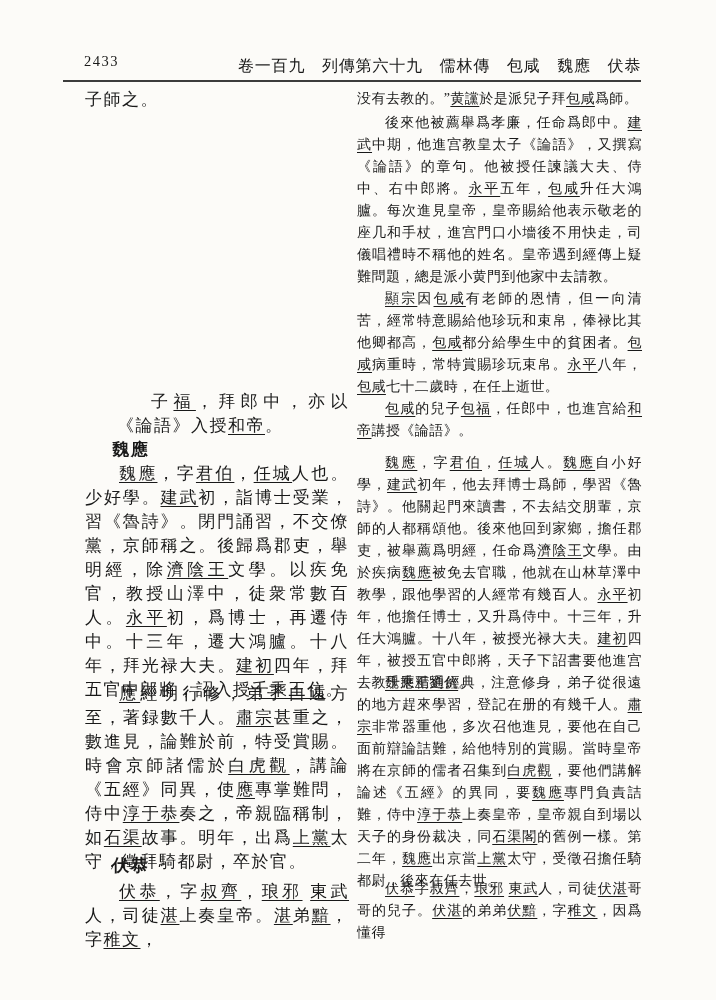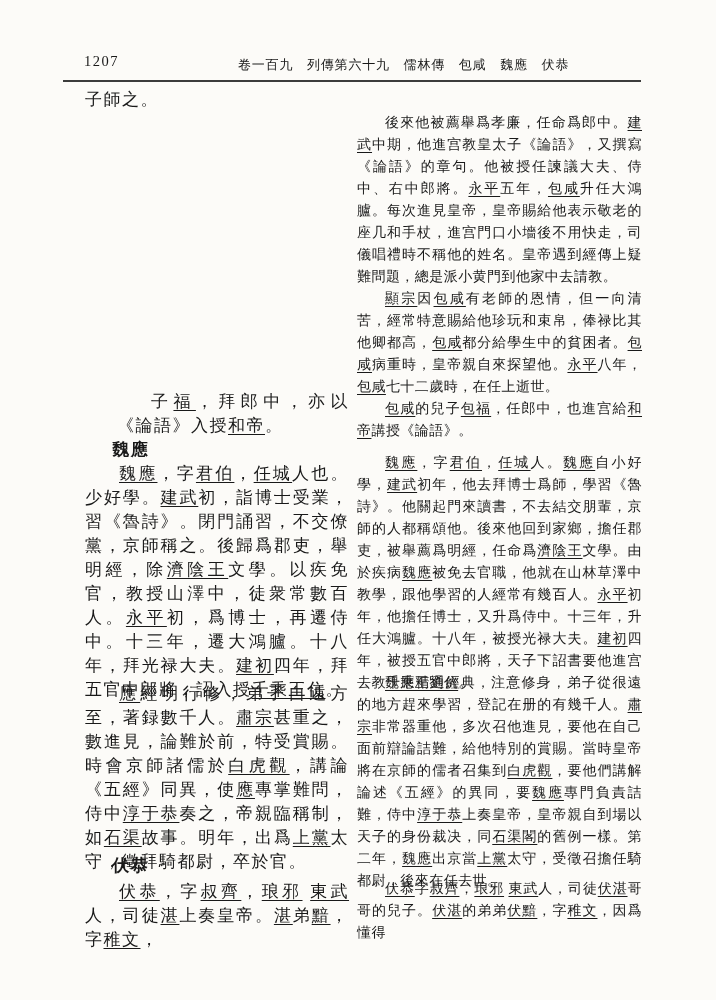--- a/index.html
+++ b/index.html
@@ -2,48 +2,49 @@
 <html><head>
 <meta charset="utf-8">
 <style>
   html,body{margin:0;padding:0;background:#e9e7e2;}
   .page{
     position:relative;width:716px;height:1000px;margin:0 auto;
     background:#fcfbf8;color:#191919;overflow:hidden;
     font-family:"Liberation Serif","DejaVu Serif",serif;
   }
   .pagenum{position:absolute;left:84px;top:53px;font-size:14.5px;letter-spacing:1.5px;}
-  .htitle{position:absolute;left:238px;top:56px;font-size:13px;letter-spacing:0.8px;white-space:nowrap;}
+  .htitle{position:absolute;left:238px;top:56px;font-size:16px;letter-spacing:0.8px;white-space:nowrap;}
   .rule{position:absolute;left:63px;top:80px;width:578px;height:2px;background:#3c3c3c;}
   .col{position:absolute;top:0;height:1000px;}
   .col-left{left:85px;width:264px;font-size:17px;line-height:24px;letter-spacing:1.5px;}
   .col-right{left:357px;width:285px;font-size:14px;line-height:22px;letter-spacing:0.45px;}
   .blk{position:absolute;left:0;right:0;}
   .para{text-align:justify;text-justify:inter-character;}
   .indent{text-indent:2em;}
   .heading{font-weight:bold;text-indent:1.6em;}
   .u{text-decoration:underline;text-underline-offset:3px;text-decoration-thickness:1px;}
 </style>
 </head>
 <body>
 
 <div class="page">
-  <span class="pagenum">1207</span>
+  <span class="pagenum">2433</span>
   <span class="htitle">卷一百九　列傳第六十九　儒林傳　包咸　魏應　伏恭</span>
   <div class="rule"></div>
   <div class="col col-left" id="col-left">
       <div class="blk para" style="top: 88px;"><span>子師之。</span></div>
       <div class="blk para indent" style="top: 390px; margin-left: 32px;"><span>子</span><span class="u">福</span><span>，拜郎中，亦以《論語》入授</span><span class="u">和帝</span><span>。</span></div>
       <div class="blk heading" style="top: 438px;">魏應</div>
       <div class="blk para indent" style="top: 462px;"><span class="u">魏應</span><span>，字</span><span class="u">君伯</span><span>，</span><span class="u">任城</span><span>人也。少好學。</span><span class="u">建武</span><span>初，詣博士受業，習《魯詩》。閉門誦習，不交僚黨，京師稱之。後歸爲郡吏，舉明經，除</span><span class="u">濟陰王</span><span>文學。以疾免官，教授山澤中，徒衆常數百人。</span><span class="u">永平</span><span>初，爲博士，再遷侍中。十三年，遷大鴻臚。十八年，拜光禄大夫。</span><span class="u">建初</span><span>四年，拜五官中郎將，詔入授</span><span class="u">千乘王伉</span><span>。</span></div>
       <div class="blk para indent" style="top: 682px;"><span class="u">應</span><span>經明行修，弟子自遠方至，著録數千人。</span><span class="u">肅宗</span><span>甚重之，數進見，論難於前，特受賞賜。時會京師諸儒於</span><span class="u">白虎觀</span><span>，講論《五經》同異，使</span><span class="u">應</span><span>專掌難問，侍中</span><span class="u">淳于恭</span><span>奏之，帝親臨稱制，如</span><span class="u">石渠</span><span>故事。明年，出爲</span><span class="u">上黨</span><span>太守，徵拜騎都尉，卒於官。</span></div>
       <div class="blk heading" style="top: 854px;">伏恭</div>
       <div class="blk para indent" style="top: 880px;"><span class="u">伏恭</span><span>，字</span><span class="u">叔齊</span><span>，</span><span class="u">琅邪</span><span> </span><span class="u">東武</span><span>人，司徒</span><span class="u">湛</span><span>上奏皇帝。</span><span class="u">湛</span><span>弟</span><span class="u">黯</span><span>，字</span><span class="u">稚文</span><span>，</span></div>
     </div>
   <div class="col col-right" id="col-right">
+      <div class="blk para" style="top: 88px;"><span>没有去教的。”</span><span class="u">黄讜</span><span>於是派兒子拜</span><span class="u">包咸</span><span>爲師。</span></div>
       <div class="blk para indent" style="top: 112px;"><span>後來他被薦舉爲孝廉，任命爲郎中。</span><span class="u">建武</span><span>中期，他進宫教皇太子《論語》，又撰寫《論語》的章句。他被授任諫議大夫、侍中、右中郎將。</span><span class="u">永平</span><span>五年，</span><span class="u">包咸</span><span>升任大鴻臚。每次進見皇帝，皇帝賜給他表示敬老的座几和手杖，進宫門口小墻後不用快走，司儀唱禮時不稱他的姓名。皇帝遇到經傳上疑難問題，總是派小黄門到他家中去請教。</span></div>
-      <div class="blk para indent" style="top: 288px;"><span class="u">顯宗</span><span>因</span><span class="u">包咸</span><span>有老師的恩情，但一向清苦，經常特意賜給他珍玩和束帛，俸禄比其他卿都高，</span><span class="u">包咸</span><span>都分給學生中的貧困者。</span><span class="u">包咸</span><span>病重時，皇帝親自來探望他。</span><span class="u">永平</span><span>八年，</span><span class="u">包咸</span><span>七十二歲時，在任上逝世。</span></div>
+      <div class="blk para indent" style="top: 288px;"><span class="u">顯宗</span><span>因</span><span class="u">包咸</span><span>有老師的恩情，但一向清苦，經常特意賜給他珍玩和束帛，俸禄比其他卿都高，</span><span class="u">包咸</span><span>都分給學生中的貧困者。</span><span class="u">包咸</span><span>病重時，常特賞賜珍玩束帛。</span><span class="u">永平</span><span>八年，</span><span class="u">包咸</span><span>七十二歲時，在任上逝世。</span></div>
       <div class="blk para indent" style="top: 398px;"><span class="u">包咸</span><span>的兒子</span><span class="u">包福</span><span>，任郎中，也進宫給</span><span class="u">和帝</span><span>講授《論語》。</span></div>
       <div class="blk para indent" style="top: 452px;"><span class="u">魏應</span><span>，字</span><span class="u">君伯</span><span>，</span><span class="u">任城</span><span>人。</span><span class="u">魏應</span><span>自小好學，</span><span class="u">建武</span><span>初年，他去拜博士爲師，學習《魯詩》。他關起門來讀書，不去結交朋輩，京師的人都稱頌他。後來他回到家鄉，擔任郡吏，被舉薦爲明經，任命爲</span><span class="u">濟陰王</span><span>文學。由於疾病</span><span class="u">魏應</span><span>被免去官職，他就在山林草澤中教學，跟他學習的人經常有幾百人。</span><span class="u">永平</span><span>初年，他擔任博士，又升爲侍中。十三年，升任大鴻臚。十八年，被授光禄大夫。</span><span class="u">建初</span><span>四年，被授五官中郎將，天子下詔書要他進宫去教</span><span class="u">千乘王劉伉</span><span>。</span></div>
       <div class="blk para indent" style="top: 672px;"><span class="u">魏應</span><span>精通經典，注意修身，弟子從很遠的地方趕來學習，登記在册的有幾千人。</span><span class="u">肅宗</span><span>非常器重他，多次召他進見，要他在自己面前辯論詰難，給他特別的賞賜。當時皇帝將在京師的儒者召集到</span><span class="u">白虎觀</span><span>，要他們講解論述《五經》的異同，要</span><span class="u">魏應</span><span>專門負責詰難，侍中</span><span class="u">淳于恭</span><span>上奏皇帝，皇帝親自到場以天子的身份裁决，同</span><span class="u">石渠閣</span><span>的舊例一樣。第二年，</span><span class="u">魏應</span><span>出京當</span><span class="u">上黨</span><span>太守，受徵召擔任騎都尉，後來在任去世。</span></div>
       <div class="blk para indent" style="top: 878px;"><span class="u">伏恭</span><span>字</span><span class="u">叔齊</span><span>，</span><span class="u">琅邪</span><span> </span><span class="u">東武</span><span>人，司徒</span><span class="u">伏湛</span><span>哥哥的兒子。</span><span class="u">伏湛</span><span>的弟弟</span><span class="u">伏黯</span><span>，字</span><span class="u">稚文</span><span>，因爲懂得</span></div>
     </div>
 </div>
 
 </body></html>

